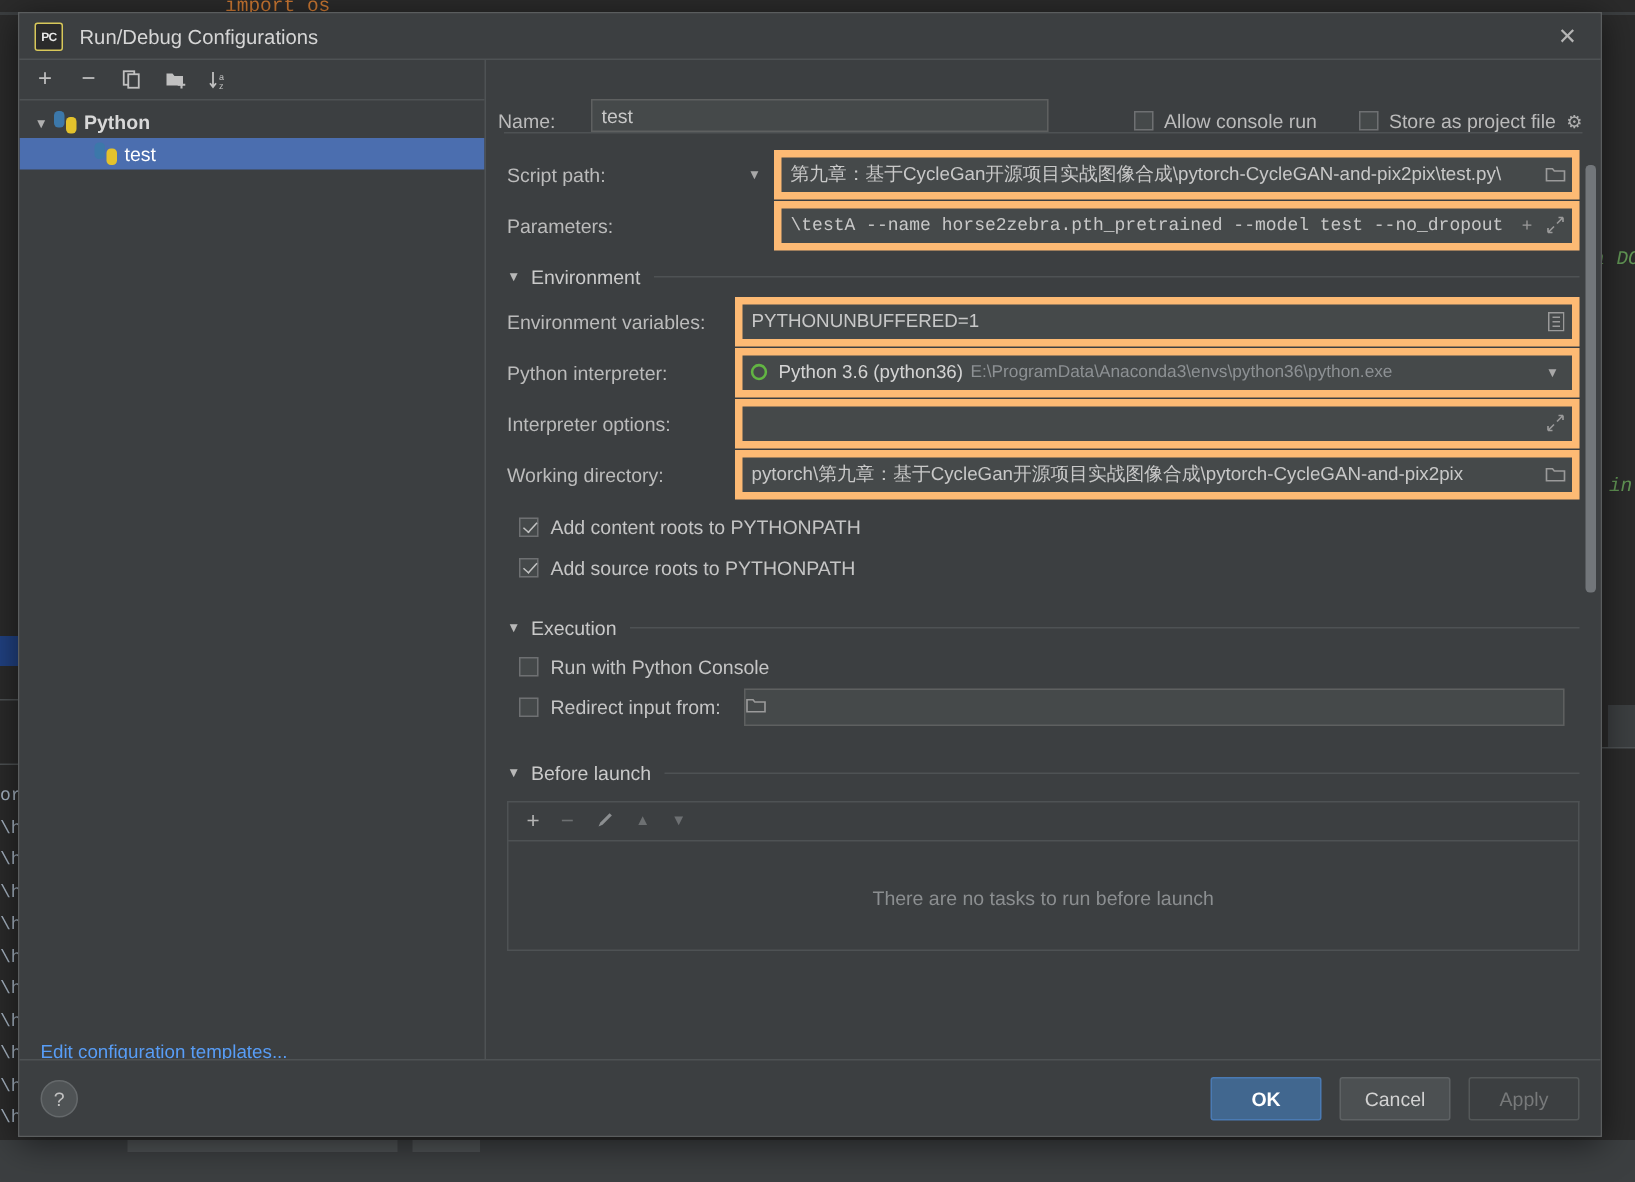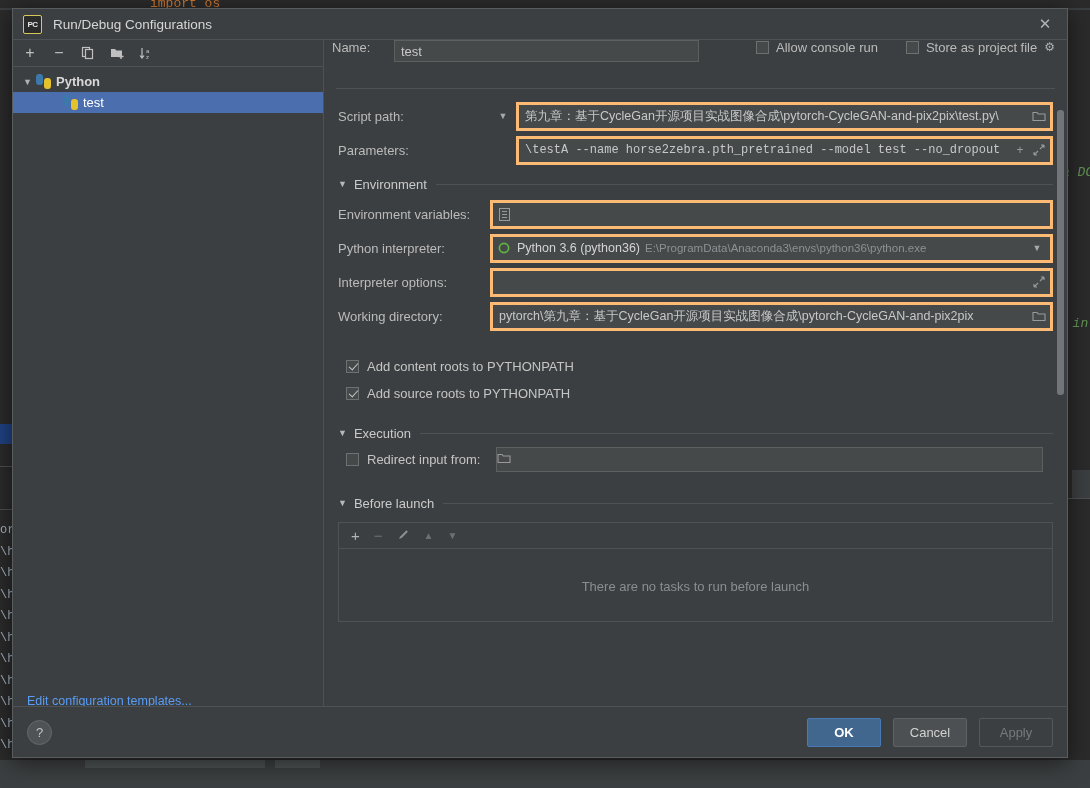--- a/index.html
+++ b/index.html
@@ -52,41 +52,41 @@
   .chev{width:13px;color:#b0b0b0;font-size:9px;display:inline-block;}
   .pyico{width:15px;height:15px;margin-right:5px;position:relative;display:inline-block;flex:0 0 15px;}
   .pyico i{position:absolute;width:7px;height:11px;border-radius:3px;}
   .pyico i.b{background:#3c78aa;left:0;top:0;}
   .pyico i.y{background:#e3c22c;right:0;bottom:0;}
   .lp-foot{height:46px;display:flex;align-items:center;padding-left:14px;}
   .link{color:#589df6;font-size:12.5px;cursor:pointer;margin-top:36px;}
 
   
   .right-panel{flex:1;display:flex;flex-direction:column;min-width:0;position:relative;background:#3c3f41;}
-  .name-row{height:48px;display:flex;align-items:flex-start;padding:0 12px 0 8px;}
+  .name-row{height:48px;display:flex;align-items:flex-end;padding:0 12px 0 8px;}
   .lbl{color:#bbbbbb;font-size:13px;}
   .name-label{width:62px;}
   .txt{background:#45494a;border:1px solid #5e6060;color:#c8c8c8;font-size:13px;height:22px;
        padding:0 6px;box-sizing:border-box;outline:none;font-family:"Liberation Sans",sans-serif;}
   .name-input{width:305px;margin-left:0;}
   .cb{display:inline-flex;align-items:center;gap:7px;cursor:pointer;}
   .box{width:13px;height:13px;border:1px solid #6e7072;background:#45494a;box-sizing:border-box;position:relative;flex:0 0 13px;}
   .box.ck::after{content:"";position:absolute;left:3.5px;top:0px;width:4px;height:8px;border:solid #c4c4c4;border-width:0 1.6px 1.6px 0;transform:rotate(42deg);}
   .gear{margin-left:7px;color:#b0b0b0;font-size:12px;cursor:pointer;}
 
   .tabs{height:30px;display:flex;align-items:flex-end;padding-left:14px;gap:6px;}
   .tab{padding:3px 10px 5px;font-size:13px;color:#bbbbbb;cursor:pointer;border-bottom:2px solid transparent;}
   .tab.active{color:#ffffff;border-bottom-color:#4a88c7;}
   .tabsline{height:1px;background:#4e5254;margin:0 12px;}
 
   .form{flex:1;overflow:hidden;padding:10px 14px 0 14px;position:relative;}
   .frow{display:flex;align-items:center;height:34px;}
   .flabel{width:152px;flex:0 0 152px;font-size:13px;color:#bbbbbb;}
   .fctrl{flex:1;display:flex;align-items:center;min-width:0;}
-  .field{flex:1;display:flex;align-items:center;background:#45494a;border:3px solid #fdba74;height:23px;min-width:0;}
+  .field{flex:1;display:flex;align-items:center;background:#45494a;border:5px solid #fdba74;height:23px;min-width:0;}
   .field .val{flex:1;padding:0 6px;font-size:12.5px;color:#c8c8c8;white-space:nowrap;overflow:hidden;text-overflow:clip;direction:rtl;text-align:left;}
   .field .val.ltr{direction:ltr;}
   .field .val.mono{font-family:"Liberation Mono","DejaVu Sans Mono",monospace;font-size:12px;}
   .field .fico{width:22px;flex:0 0 22px;display:flex;align-items:center;justify-content:center;color:#9a9a9a;font-size:12px;cursor:pointer;}
   .field .fico.plus{width:16px;flex:0 0 16px;}
   .dd-arrow{width:26px;flex:0 0 26px;display:flex;align-items:center;justify-content:center;color:#a8a8a8;font-size:9px;cursor:pointer;}
 
   .sect{display:flex;align-items:center;height:26px;margin-top:4px;}
   .sect .tw{color:#b8b8b8;font-size:9px;margin-right:7px;cursor:pointer;}
   .sect .stitle{font-size:13px;color:#cacaca;white-space:nowrap;}
@@ -262,20 +262,21 @@
         <div class="sect">
           <span class="tw">▼</span>
           <span class="stitle">Environment</span>
           <span class="sline"></span>
         </div>
 
         <div class="frow">
           <span class="flabel">Environment variables:</span>
           <div class="fctrl">
             <div class="field">
+              <span class="val ltr">PYTHONUNBUFFERED=1</span>
               <span class="fico">
                 <svg width="11" height="13" viewBox="0 0 11 13">
                     <rect x="0.5" y="0.5" width="10" height="12" fill="none" stroke="#9a9a9a" stroke-width="1"></rect>
                     <path d="M3 3.5 H8 M3 6.5 H8 M3 9.5 H8" stroke="#9a9a9a" stroke-width="1"></path>
                   </svg>
               </span>
             </div>
           </div>
         </div>
 
@@ -316,35 +317,39 @@
               <span class="val">pytorch\第九章：基于CycleGan开源项目实战图像合成\pytorch-CycleGAN-and-pix2pix</span>
               <span class="fico">
                 <svg width="14" height="12" viewBox="0 0 14 12">
                     <path d="M1 2.5 L5 2.5 L6.2 4 L13 4 L13 10.5 L1 10.5 Z" fill="none" stroke="#9a9a9a" stroke-width="1.1"></path>
                   </svg>
               </span>
             </div>
           </div>
         </div>
 
-        <div class="cbrow" style="margin-top:20px;">
+        <div class="cbrow" style="margin-top:5px;">
           <span class="box ck"></span>
           <span>Add content roots to PYTHONPATH</span>
         </div>
         <div class="cbrow">
           <span class="box ck"></span>
           <span>Add source roots to PYTHONPATH</span>
         </div>
 
         <div class="sect" style="margin-top:13px;">
           <span class="tw">▼</span>
           <span class="stitle">Execution</span>
           <span class="sline"></span>
         </div>
 
+        <div class="cbrow">
+          <span class="box"></span>
+          <span>Run with Python Console</span>
+        </div>
         <div class="cbrow" style="padding-right:10px;">
           <span class="box"></span>
           <span>Redirect input from:</span>
           <div class="redirect-field">
             <span class="val ltr"></span>
             <span class="fico">
               <svg width="14" height="12" viewBox="0 0 14 12">
                   <path d="M1 2.5 L5 2.5 L6.2 4 L13 4 L13 10.5 L1 10.5 Z" fill="none" stroke="#9a9a9a" stroke-width="1.1"></path>
                 </svg>
             </span>

